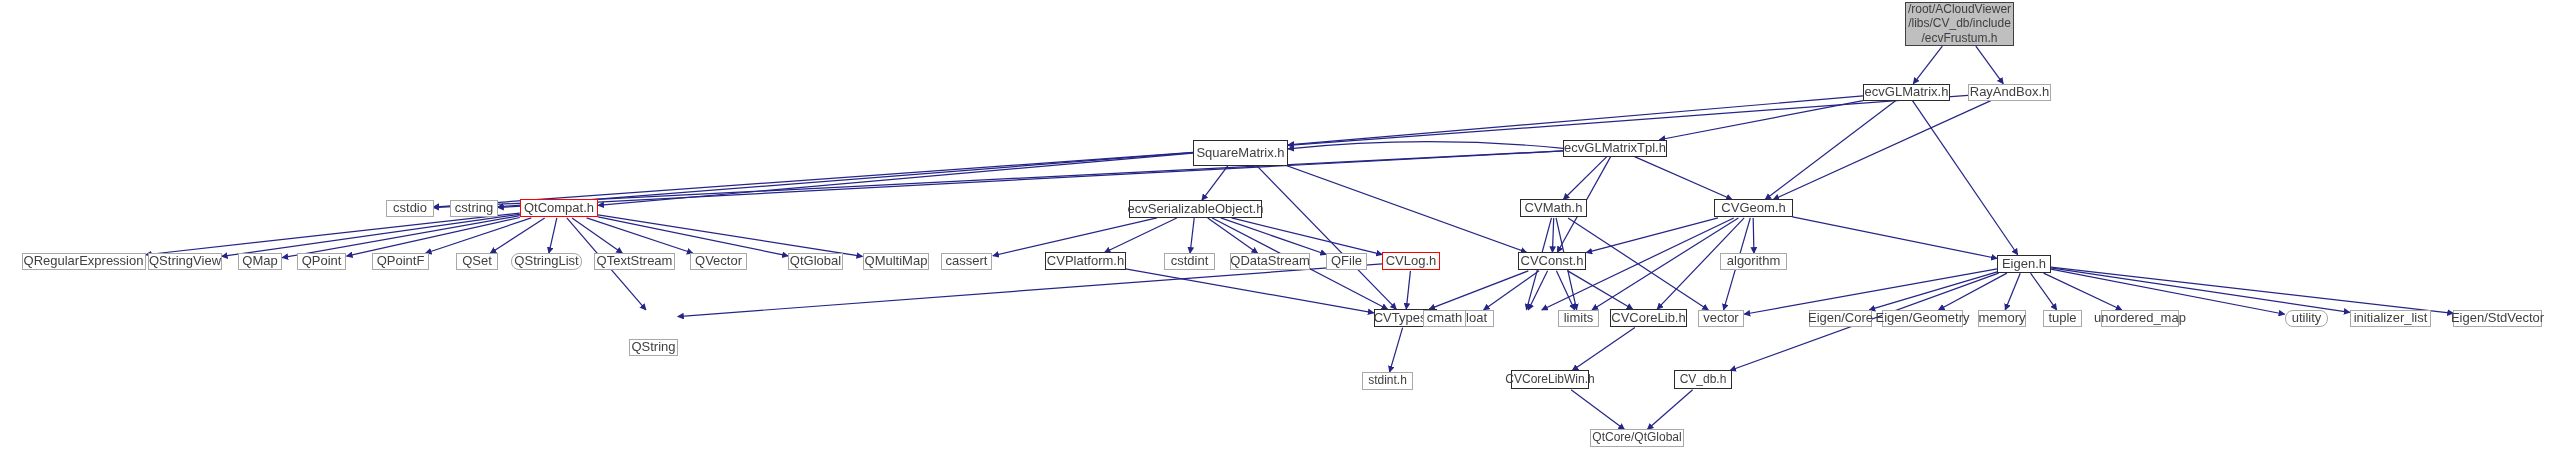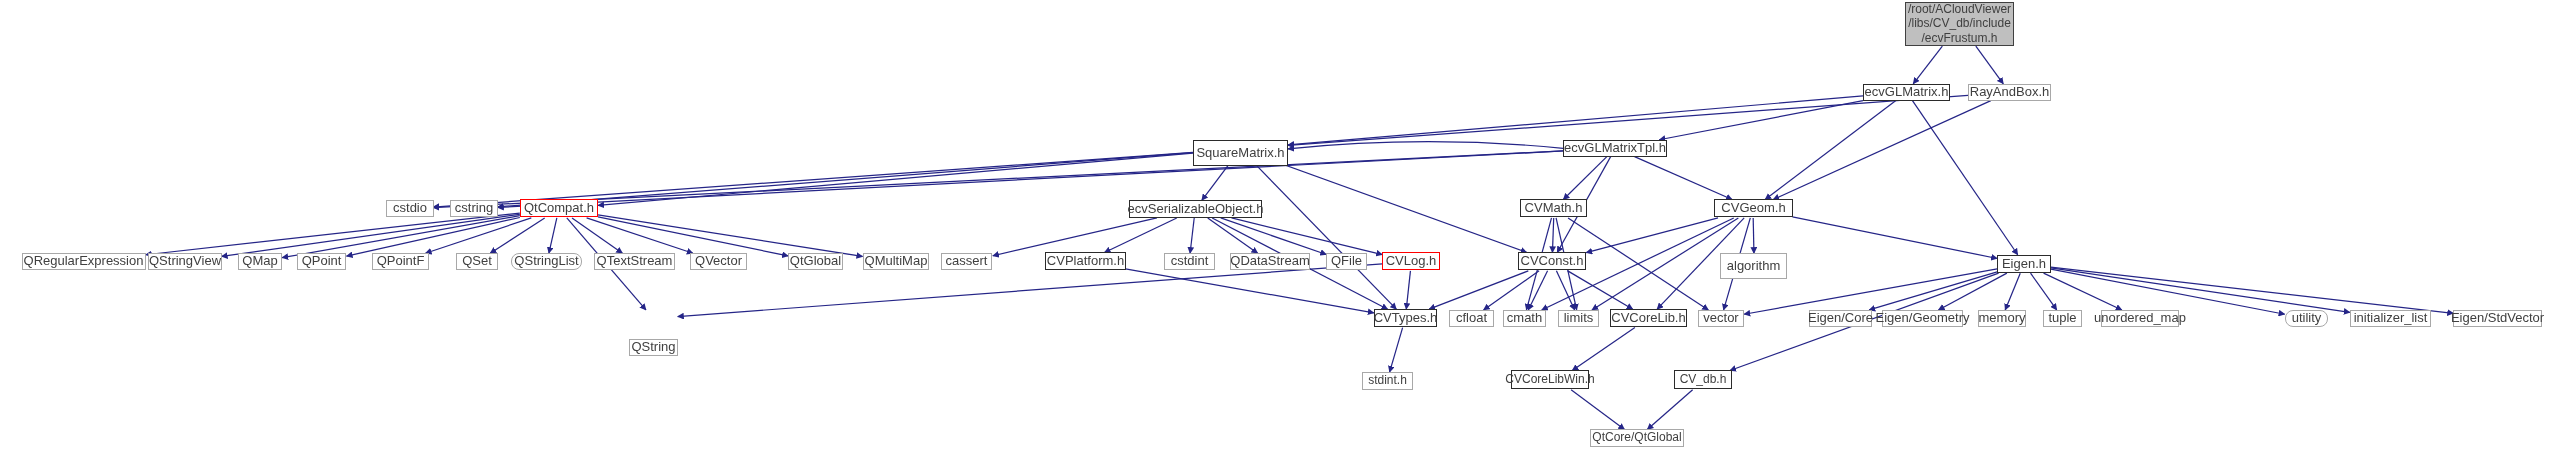--- a/index.html
+++ b/index.html
@@ -164,26 +164,26 @@
       <div class="node " style="left: 690px; top: 253px; width: 57px; height: 17px;">QVector</div>
       <div class="node " style="left: 788px; top: 253px; width: 55px; height: 17px;">QtGlobal</div>
       <div class="node " style="left: 863px; top: 253px; width: 66px; height: 17px;">QMultiMap</div>
       <div class="node " style="left: 941px; top: 253px; width: 51px; height: 17px;">cassert</div>
       <div class="node solid" style="left: 1045px; top: 252px; width: 81px; height: 18.4px;">CVPlatform.h</div>
       <div class="node " style="left: 1164px; top: 253px; width: 51px; height: 17px;">cstdint</div>
       <div class="node " style="left: 1230px; top: 253px; width: 80px; height: 17px;">QDataStream</div>
       <div class="node " style="left: 1326px; top: 253px; width: 41px; height: 17px;">QFile</div>
       <div class="node red" style="left: 1382px; top: 252px; width: 58px; height: 18.4px; text-align: right;">CVLog.h</div>
       <div class="node solid" style="left: 1518px; top: 252px; width: 68px; height: 18.4px;">CVConst.h</div>
-      <div class="node " style="left: 1720px; top: 253px; width: 67px; height: 26px;">algorithm</div>
+      <div class="node " style="left: 1720px; top: 253px; width: 67px; height: 17px;">algorithm</div>
       <div class="node solid" style="left: 1997px; top: 255px; width: 54px; height: 18.4px;">Eigen.h</div>
       <div class="node " style="left: 629px; top: 310px; width: 49px; height: 17px; margin-top: 29px;">QString</div>
       <div class="node solid" style="left: 1374px; top: 309px; width: 63px; height: 18.4px;">CVTypes.h</div>
       <div class="node " style="left: 1449px; top: 310px; width: 45px; height: 17px;">cfloat</div>
-      <div class="node " style="left: 1503px; top: 310px; width: 43px; height: 17px;">cmath</div>
+      <div class="node " style="left: 1423px; top: 310px; width: 43px; height: 17px;">cmath</div>
       <div class="node " style="left: 1558px; top: 310px; width: 41px; height: 17px;">limits</div>
       <div class="node solid" style="left: 1610px; top: 309px; width: 77px; height: 18.4px;">CVCoreLib.h</div>
       <div class="node " style="left: 1698px; top: 310px; width: 46px; height: 17px;">vector</div>
       <div class="node " style="left: 1809px; top: 310px; width: 63px; height: 17px;">Eigen/Core</div>
       <div class="node " style="left: 1882px; top: 310px; width: 81px; height: 17px;">Eigen/Geometry</div>
       <div class="node " style="left: 1978px; top: 310px; width: 48px; height: 17px;">memory</div>
       <div class="node " style="left: 2043px; top: 310px; width: 39px; height: 17px;">tuple</div>
       <div class="node " style="left: 2101px; top: 310px; width: 78px; height: 17px;">unordered_map</div>
       <div class="node " style="left: 2285px; top: 310px; width: 43px; height: 17px; border-radius: 8px;">utility</div>
       <div class="node " style="left: 2350px; top: 310px; width: 81px; height: 17px;">initializer_list</div>

